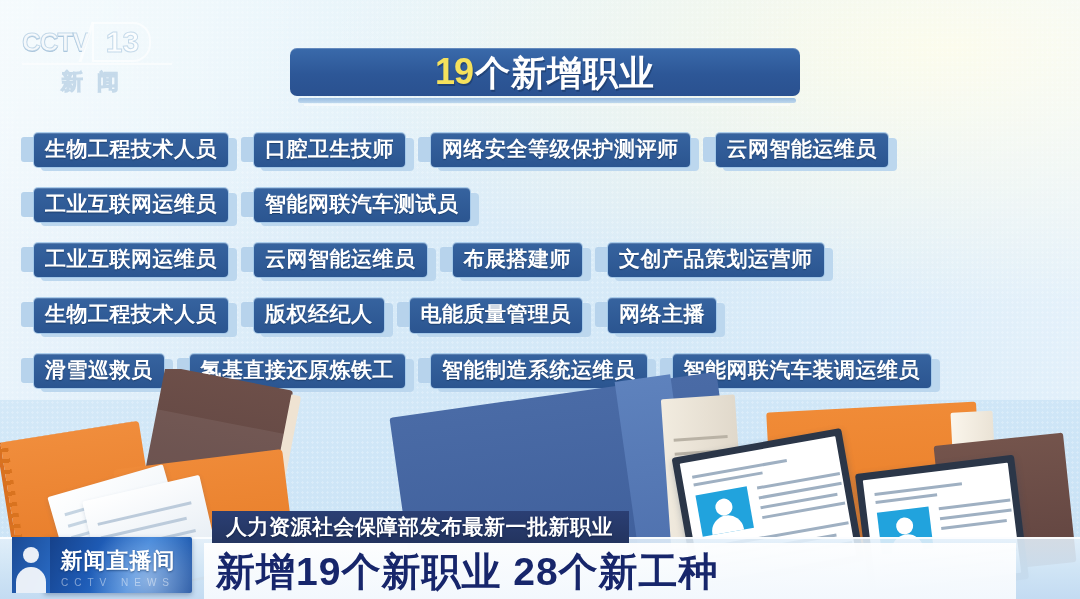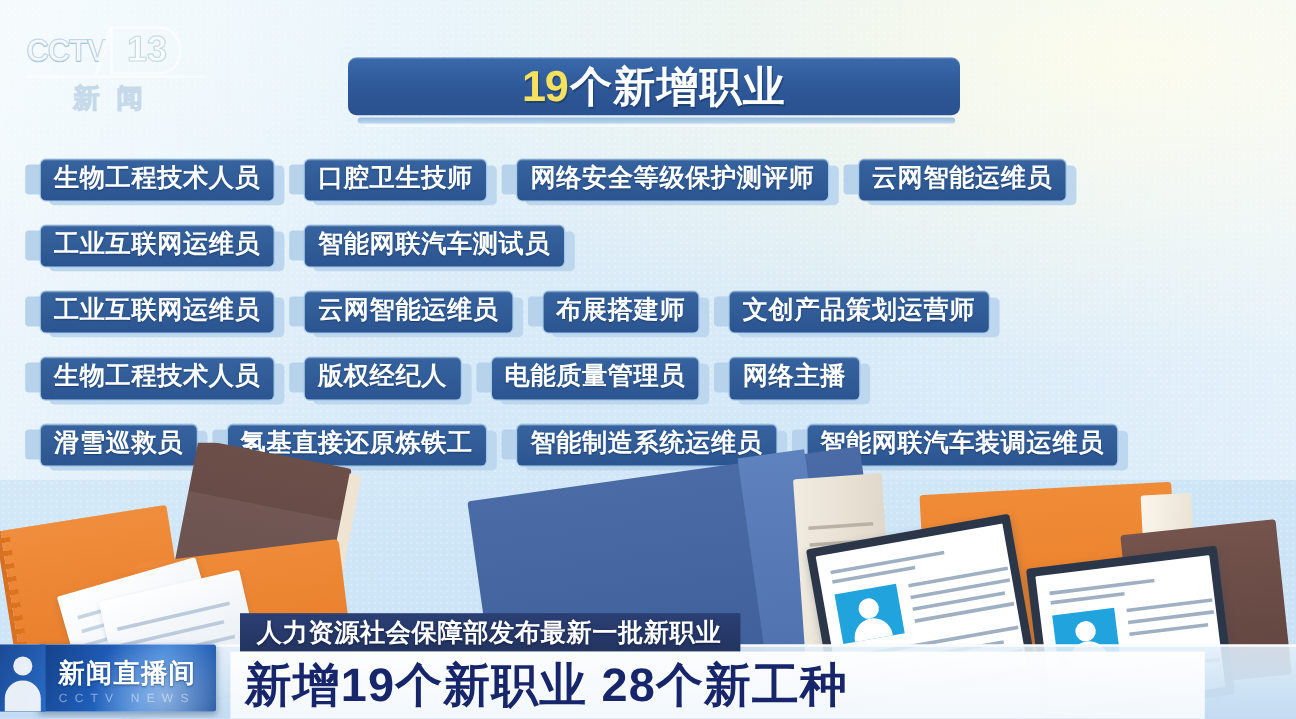--- a/index.html
+++ b/index.html
@@ -218,21 +218,21 @@
 
   .desk{
     position:absolute;left:0;right:0;bottom:0;height:62px;
     background:linear-gradient(180deg, rgba(228,240,250,.88) 0%, rgba(207,228,245,.95) 55%, #c3dbf2 100%);
   }
   .desk-line{
     position:absolute;left:0;right:0;top:0;height:2px;background:rgba(255,255,255,.85);
   }
 
   
-  .lt{position:absolute;left:0;bottom:0;width:1004px;height:100px;}
+  .lt{position:absolute;left:12px;bottom:0;width:1004px;height:100px;}
   .lt-badge{
     position:absolute;left:32px;bottom:6px;width:148px;height:56px;
     background:linear-gradient(115deg,#153f86 0%,#1e5bb5 35%,#2f7ad6 62%,#1b4e9e 100%);
     border-radius:2px;overflow:hidden;
     box-shadow:0 2px 5px rgba(20,45,90,.35);
   }
   .lt-badge .glow{
     position:absolute;left:30%;top:-30%;width:120px;height:120px;border-radius:50%;
     background:radial-gradient(circle,rgba(255,255,255,.45) 0%,rgba(255,255,255,0) 70%);
   }

